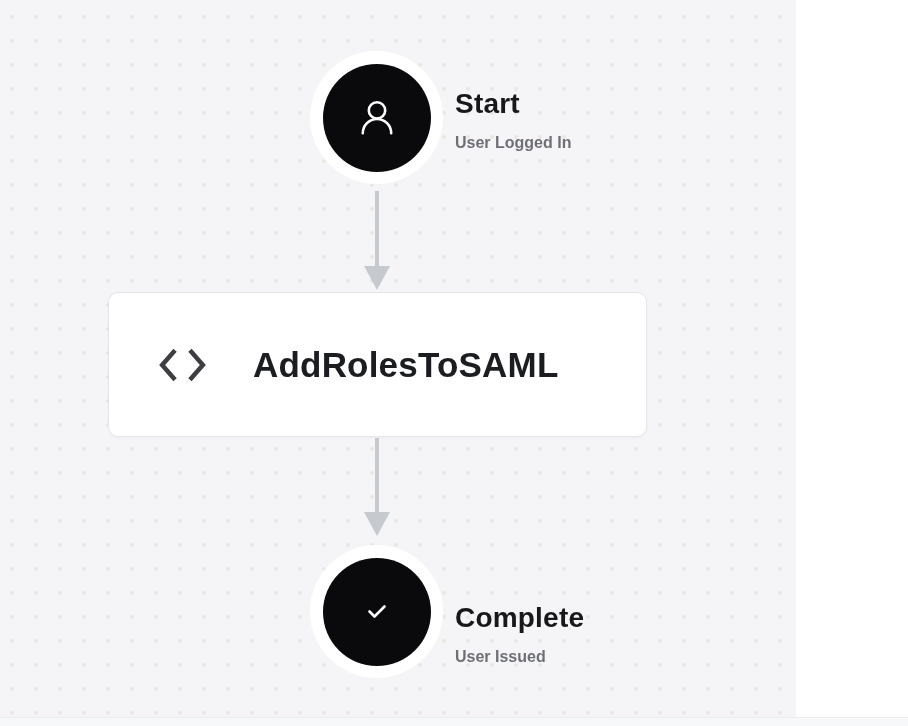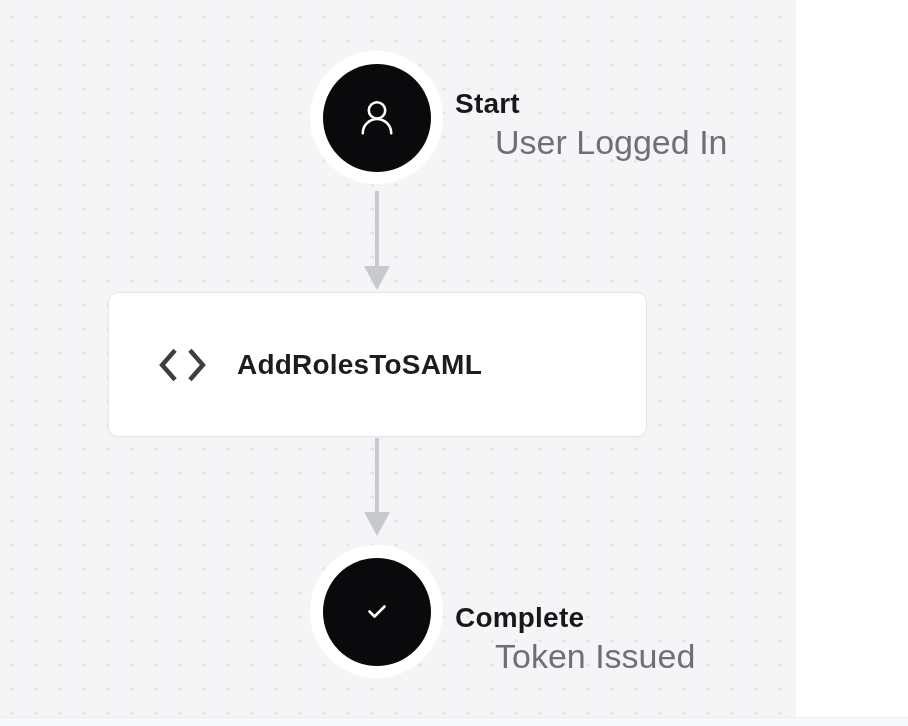--- a/index.html
+++ b/index.html
@@ -44,46 +44,45 @@
   .label-start    { top: 84px; }
   .label-complete { top: 598px; }
   .node-title {
     font-size: 28px;
     font-weight: 700;
     color: #18181b;
     line-height: 40px;
     letter-spacing: 0.2px;
   }
   .node-subtitle {
-    font-size: 34px;
-    font-weight: 400;
+    font-size: 16px;
+    font-weight: 700;
     color: #6e7076;
     line-height: 37px;
-    margin-left: 40px;
   }
 
   
   .task-card {
     position: absolute;
     left: 108px;
     top: 292px;
     width: 539px;
     height: 145px;
     background: #ffffff;
     border: 1px solid #e6e6e9;
     border-radius: 10px;
     box-shadow: 0 1px 3px rgba(0,0,0,0.03);
     display: flex;
     align-items: center;
     padding-left: 50px;
   }
   .task-card .code-icon { flex: 0 0 auto; display: flex; }
   .task-label {
-    margin-left: 31px;
-    font-size: 28px;
+    margin-left: 47px;
+    font-size: 35px;
     font-weight: 600;
     color: #1c1d20;
     letter-spacing: 0.2px;
   }
 
   
   .connector-line {
     position: absolute;
     width: 4px;
     background: #c6c9ce;
@@ -156,18 +155,18 @@
     <div class="inner">
       <span>
         <svg width="24" height="24" viewBox="0 0 24 24" fill="none" stroke="#ffffff" stroke-width="2.6" stroke-linecap="round" stroke-linejoin="round">
           <polyline points="4.5 11.5 9.5 16.5 19.5 6.5"></polyline>
         </svg>
       </span>
     </div>
   </div>
   <div class="node-label label-complete">
     <div class="node-title">Complete</div>
-    <div class="node-subtitle">Token Issued</div>
+    <div class="node-subtitle">User Issued</div>
   </div>
 
   <div class="bottom-strip"></div>
 
 </div>
 
 </body></html>

